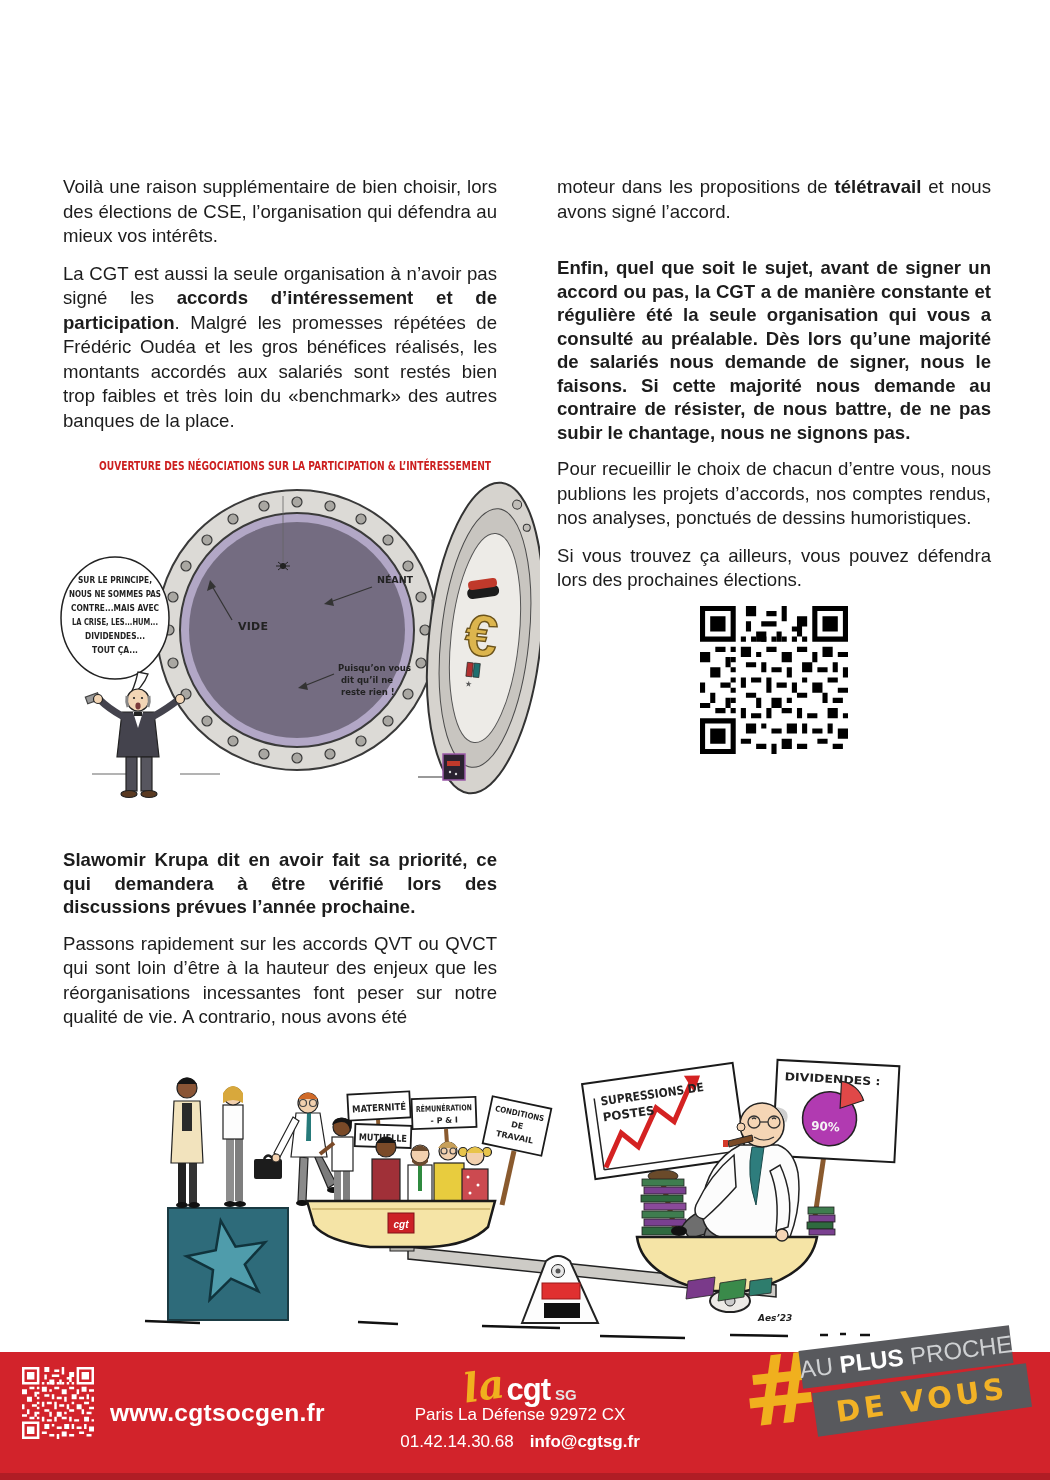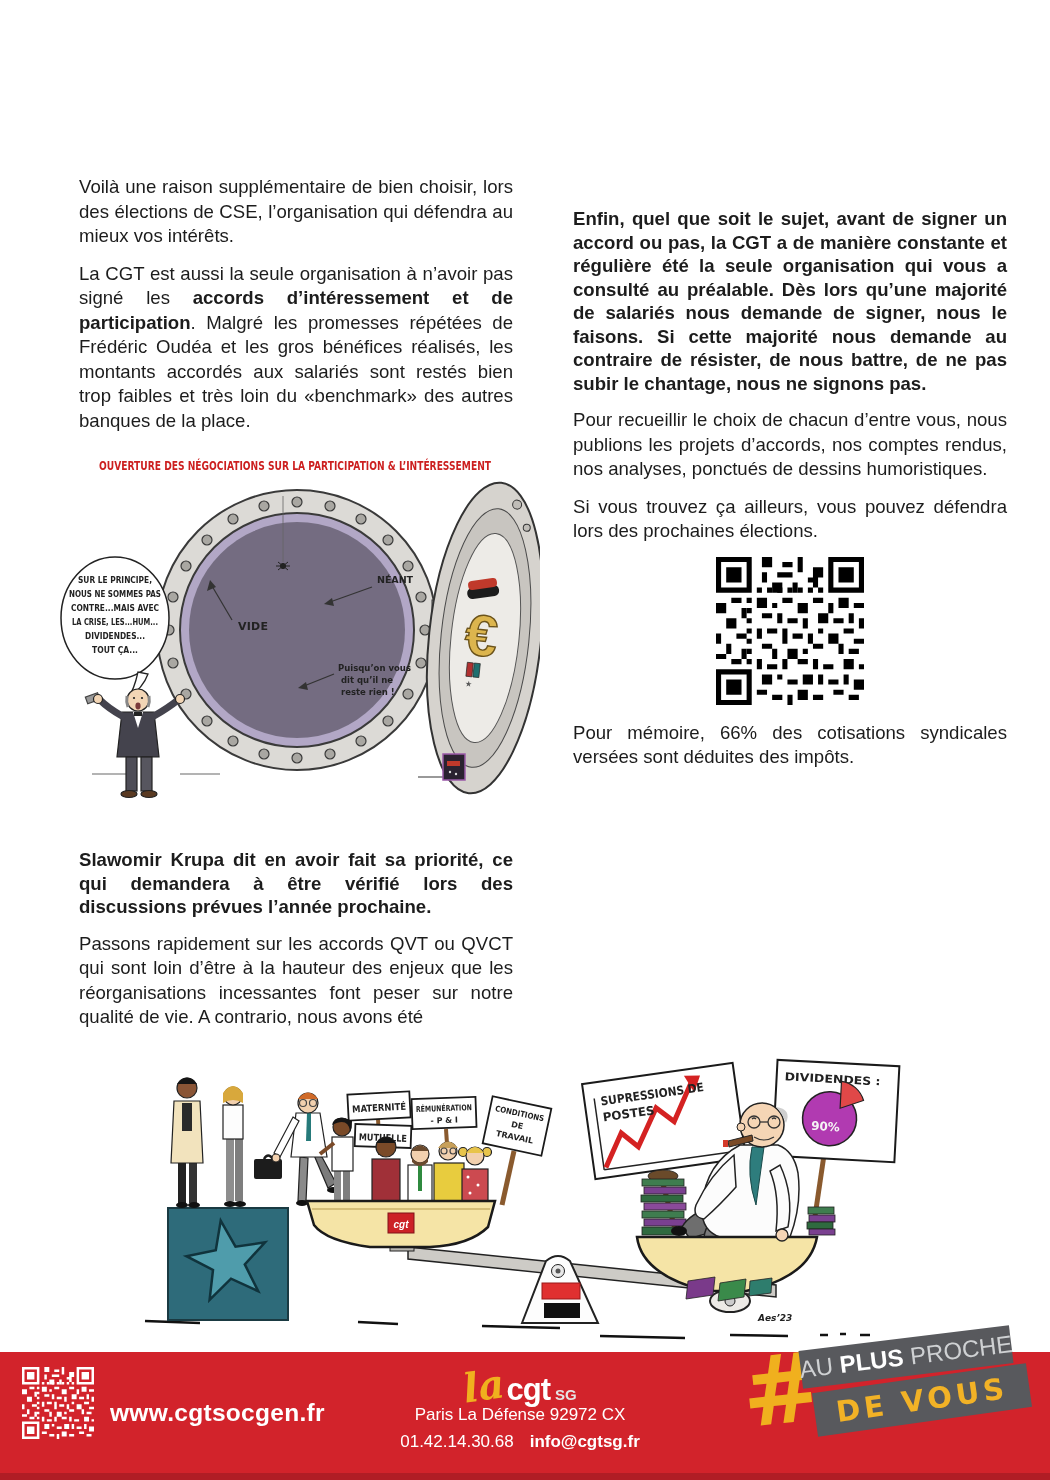--- a/index.html
+++ b/index.html
@@ -1,18 +1,18 @@
 <!DOCTYPE html>
 <html><head>
 <meta charset="utf-8">
 <style>
   html,body{margin:0;padding:0;background:#ffffff;}
   .page{position:relative;width:1050px;height:1480px;background:#fff;overflow:hidden;
         font-family:"Liberation Sans",sans-serif;color:#1c1c1c;}
-  .col{position:absolute;width:434px;margin-left:16px;}
+  .col{position:absolute;width:434px;}
   .col p{margin:0 0 13px 0;font-size:18.6px;line-height:24.5px;text-align:justify;}
   .col p.bold{font-weight:700;line-height:23.5px;}
   .col p.gap{margin-top:32px;}
   b{font-weight:700;}
   .qr-wrap{text-align:center;margin:10px 0 12px 0;}
   .qr-main{width:148px;height:148px;color:#000;}
   svg text{font-family:"Liberation Sans",sans-serif;}
   .hand{font-family:"DejaVu Sans",sans-serif;font-weight:700;}
   
   .footer{position:absolute;left:0;top:1352px;width:1050px;height:128px;background:#d2232b;}
@@ -181,29 +181,29 @@
         <circle cx="396" cy="324" r="1.2" fill="#ddd"></circle>
     </g>
   </svg>
 
   <div class="col" style="left:63px;top:848px;">
     <p class="bold">Slawomir Krupa dit en avoir fait sa priorité, ce qui demandera à être vérifié lors des discussions prévues l’année prochaine.</p>
     <p>Passons rapidement sur les accords QVT ou QVCT qui  sont loin d’être à la hauteur des enjeux que les réorganisations incessantes font peser sur notre qualité de vie. A contrario, nous avons été</p>
   </div>
 
   <div class="col" style="left:557px;top:175px;">
+    <p><span>moteur dans les propositions de </span><b>télétravail</b><span> et nous avons signé l’accord.</span></p>
     <p class="bold gap">Enfin, quel que soit le sujet, avant de signer un accord ou pas, la CGT a de manière constante et régulière été la seule organisation qui vous a consulté au préalable. Dès lors qu’une majorité de salariés nous demande de signer, nous le faisons. Si cette majorité nous demande au contraire de résister, de nous battre, de ne pas subir le chantage, nous ne signons pas.</p>
     <p>Pour recueillir le choix de chacun d’entre vous, nous publions les projets d’accords, nos comptes rendus, nos analyses, ponctués de dessins humoristiques.</p>
     <p>Si vous trouvez ça ailleurs, vous pouvez défendra lors des prochaines élections.</p>
     <div class="qr-wrap">
       <svg class="qr-main" viewBox="0 0 29 29">
           <use href="#qr-sym"></use>
         </svg>
     </div>
-    <p>Pour mémoire, 66% des cotisations syndicales versées sont déduites des impôts.</p>
   </div>
 
   <svg style="position:absolute;left:130px;top:1055px;" width="810" height="290" viewBox="0 0 810 290">
 
     <g stroke="#111" stroke-width="2.5">
       <path d="M15,266 l55,2" fill="none"></path>
         <path d="M228,267 l40,2" fill="none"></path>
       <path d="M352,271 l78,2" fill="none"></path>
         <path d="M470,281 l85,2" fill="none"></path>
       <path d="M600,280 l58,1" fill="none"></path>

